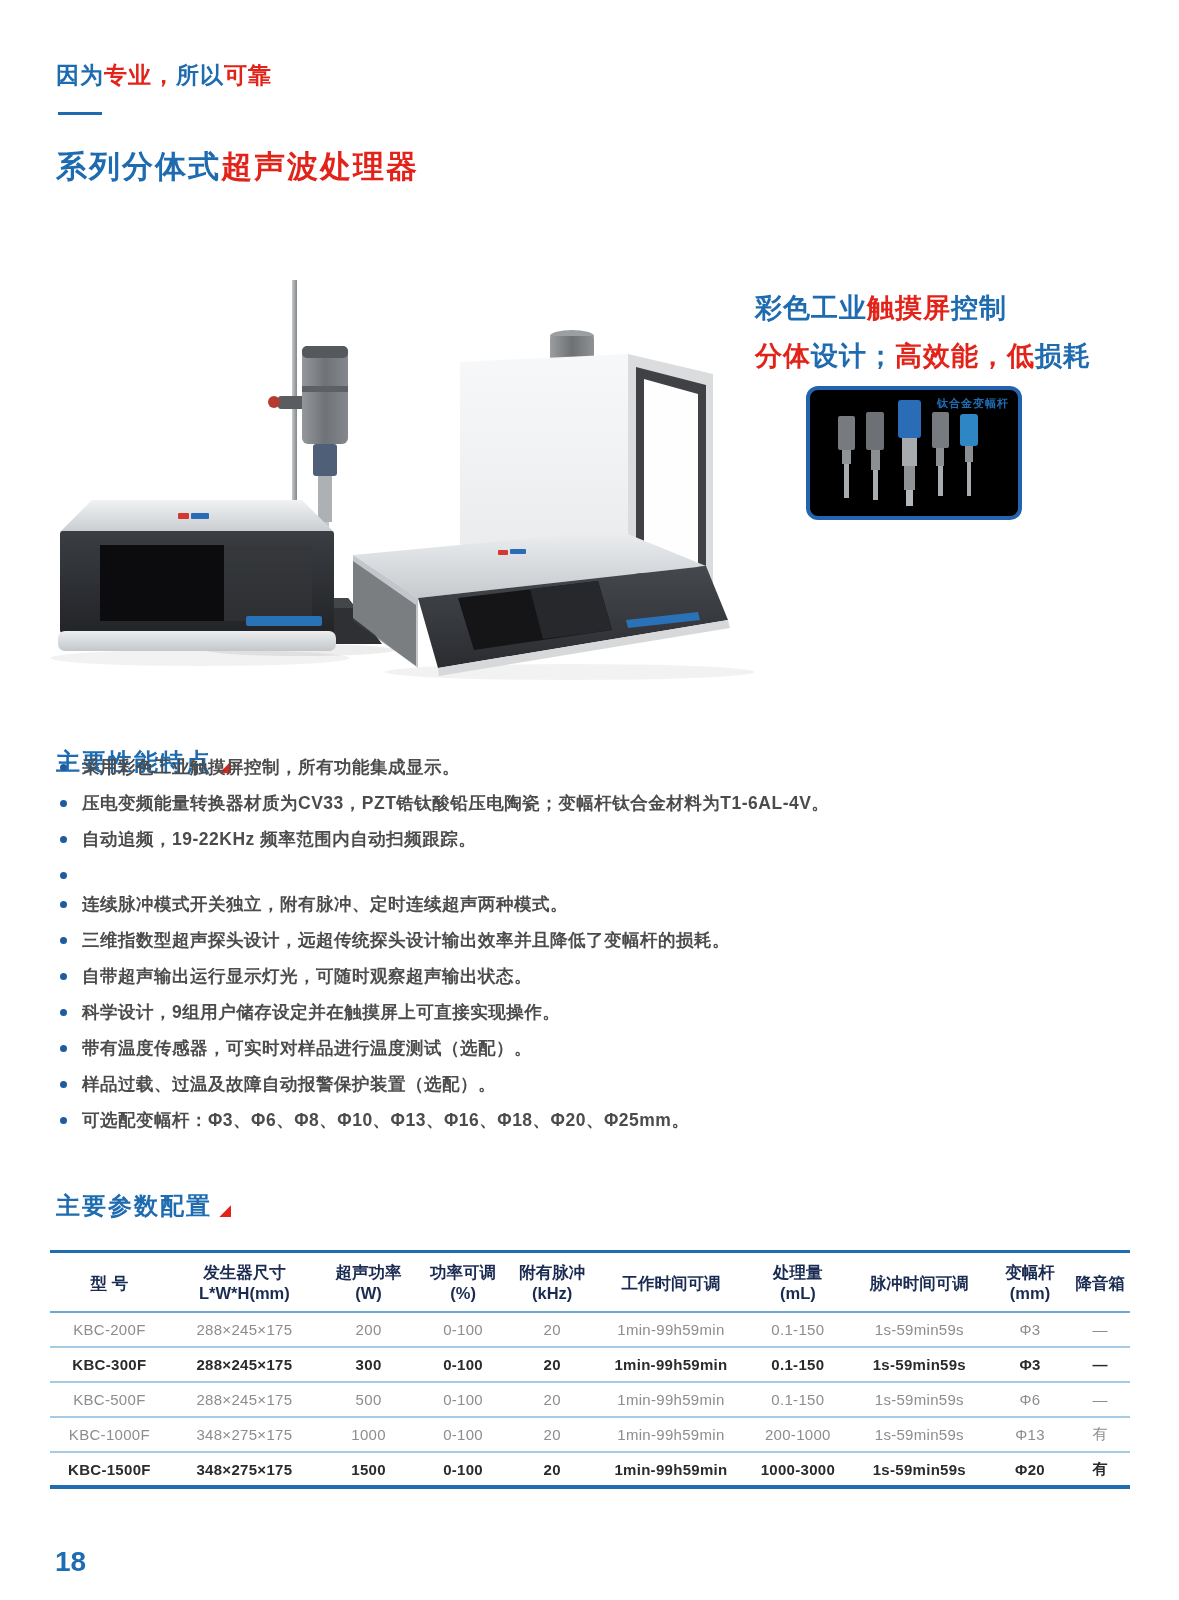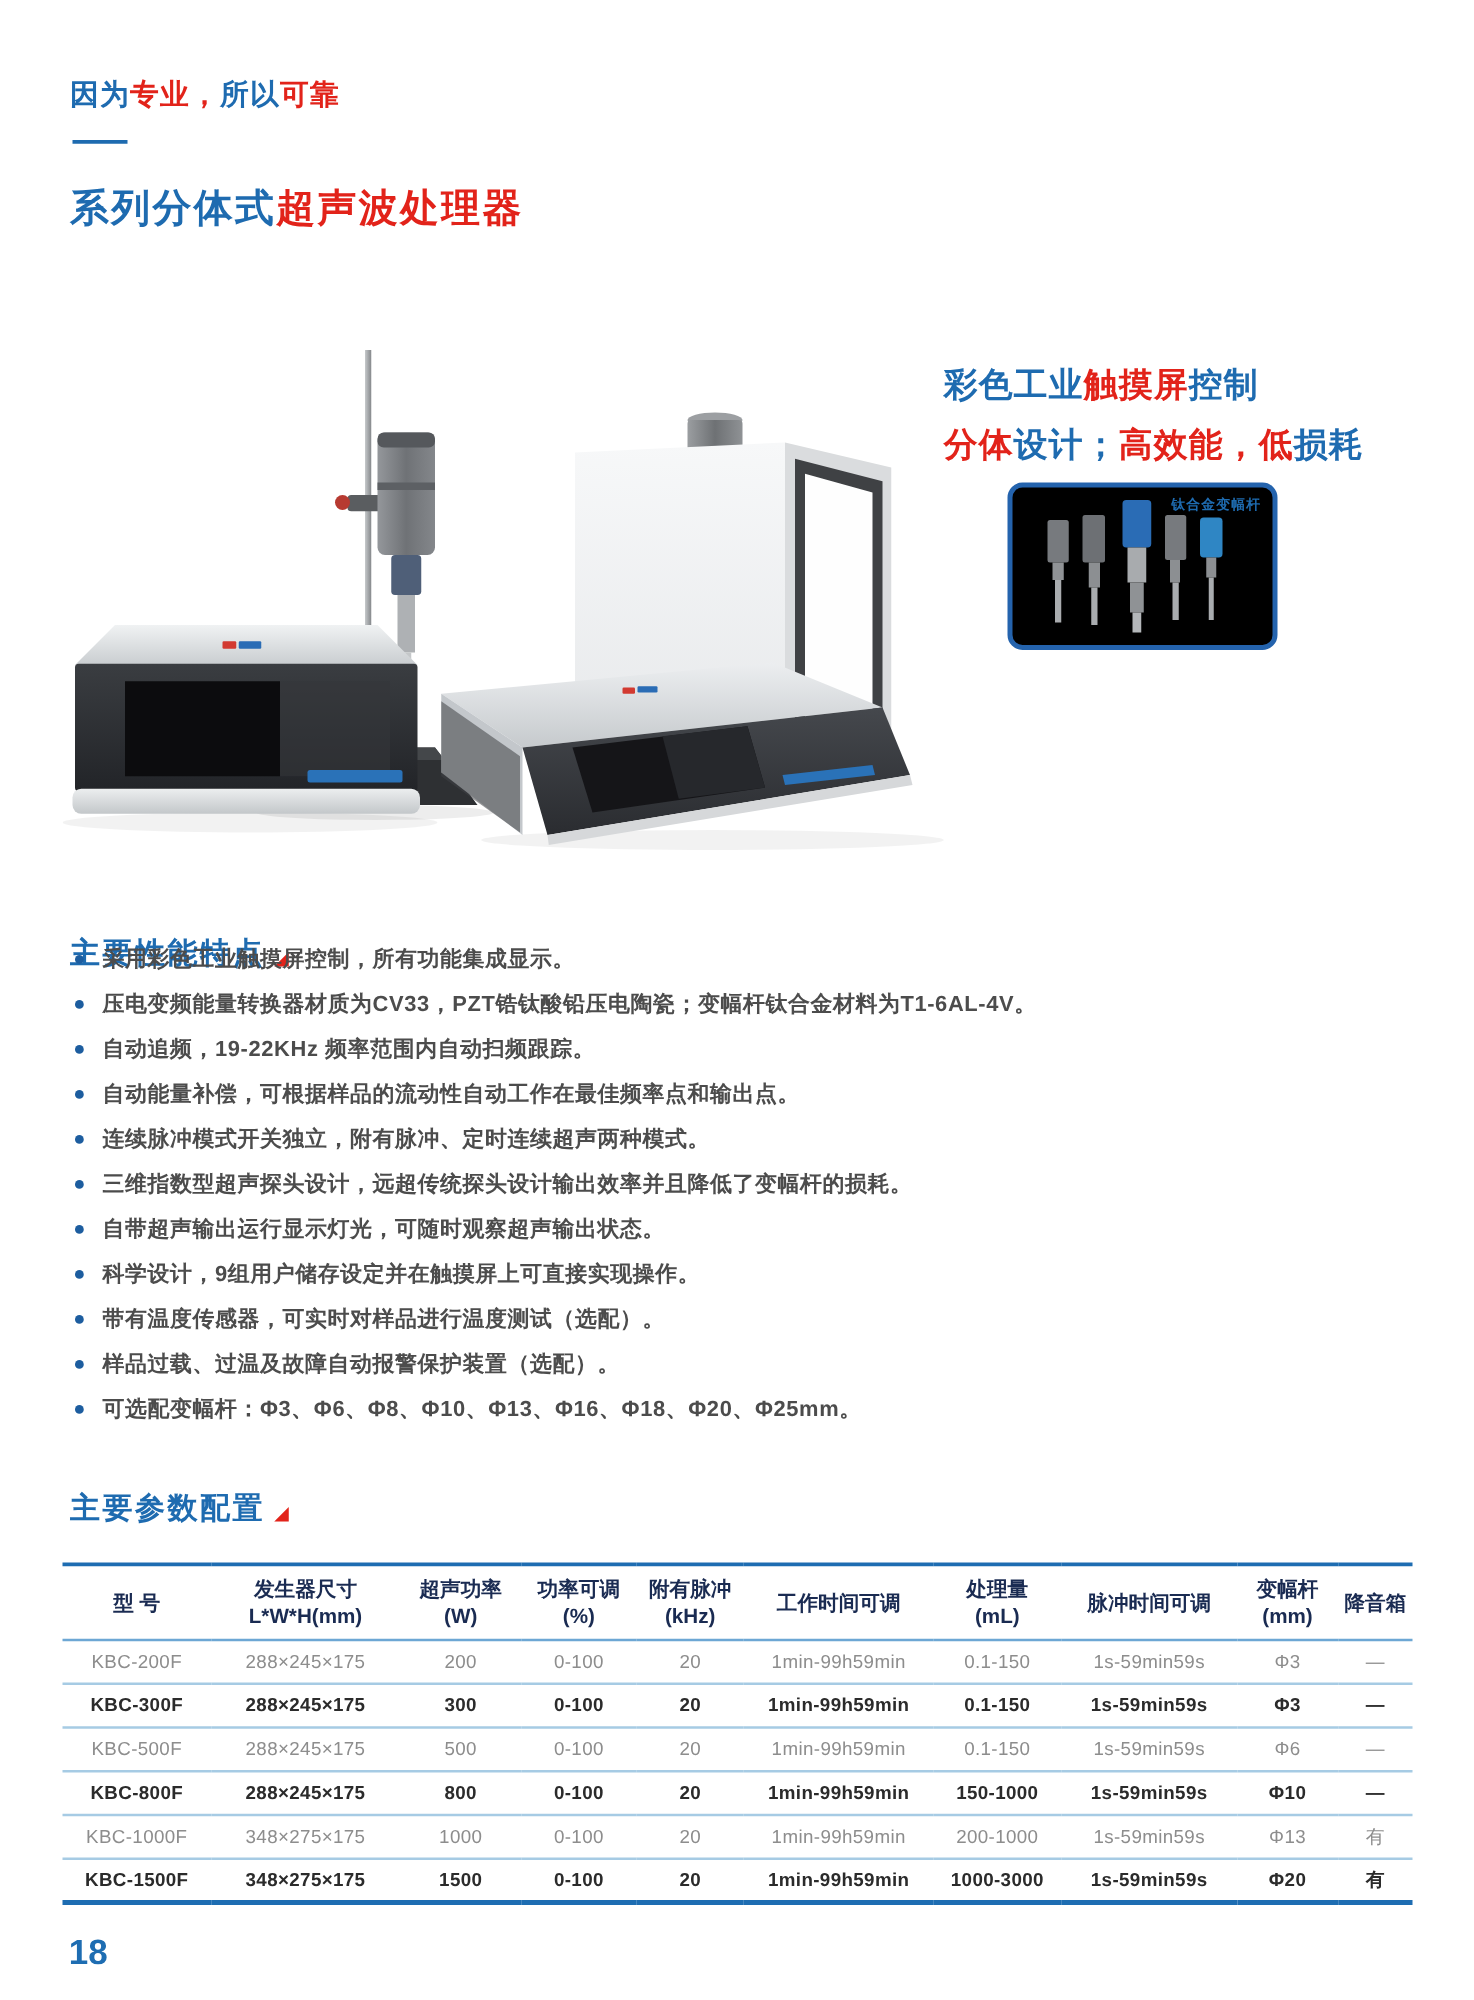--- a/index.html
+++ b/index.html
@@ -264,21 +264,20 @@
     <li>
       <span class="dot"></span>
       <span>压电变频能量转换器材质为CV33，PZT锆钛酸铅压电陶瓷；变幅杆钛合金材料为T1-6AL-4V。</span>
     </li>
     <li>
       <span class="dot"></span>
       <span>自动追频，19-22KHz 频率范围内自动扫频跟踪。</span>
     </li>
     <li>
       <span class="dot"></span>
-      <span>自动能量补偿，可根据样品的流动性自动工作在最佳频率点和输出点。</span>
     </li>
     <li>
       <span class="dot"></span>
       <span>连续脉冲模式开关独立，附有脉冲、定时连续超声两种模式。</span>
     </li>
     <li>
       <span class="dot"></span>
       <span>三维指数型超声探头设计，远超传统探头设计输出效率并且降低了变幅杆的损耗。</span>
     </li>
     <li>
@@ -387,32 +386,20 @@
         <td>288×245×175</td>
         <td>500</td>
         <td>0-100</td>
         <td>20</td>
         <td>1min-99h59min</td>
         <td>0.1-150</td>
         <td>1s-59min59s</td>
         <td>Φ6</td>
         <td>—</td>
       </tr>
-      <tr class="bold">
-        <td>KBC-800F</td>
-        <td>288×245×175</td>
-        <td>800</td>
-        <td>0-100</td>
-        <td>20</td>
-        <td>1min-99h59min</td>
-        <td>150-1000</td>
-        <td>1s-59min59s</td>
-        <td>Φ10</td>
-        <td>—</td>
-      </tr>
       <tr>
         <td>KBC-1000F</td>
         <td>348×275×175</td>
         <td>1000</td>
         <td>0-100</td>
         <td>20</td>
         <td>1min-99h59min</td>
         <td>200-1000</td>
         <td>1s-59min59s</td>
         <td>Φ13</td>

